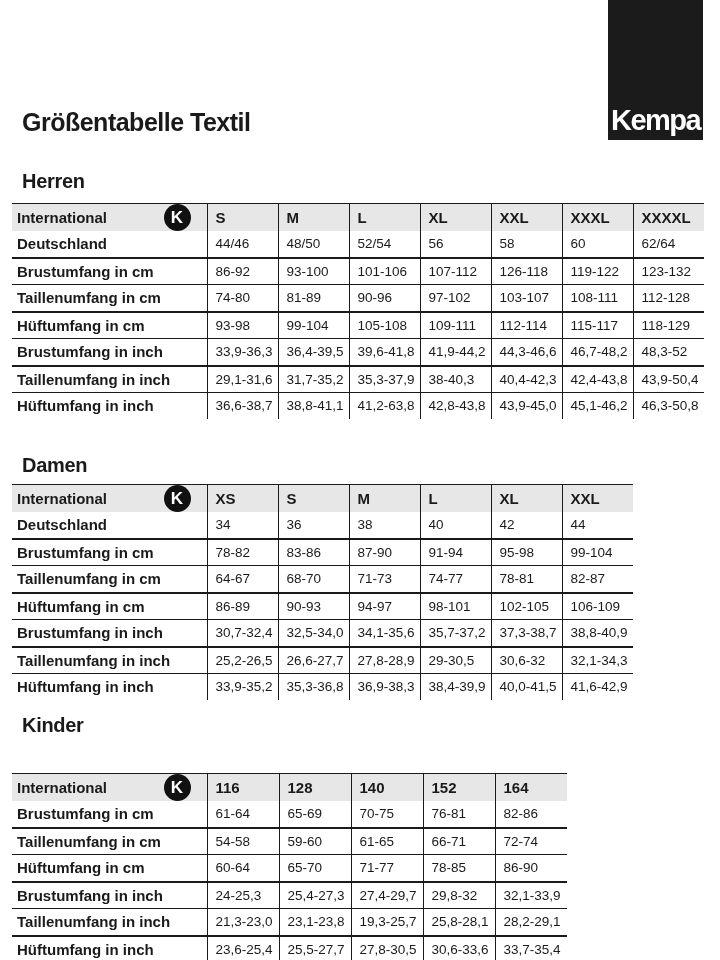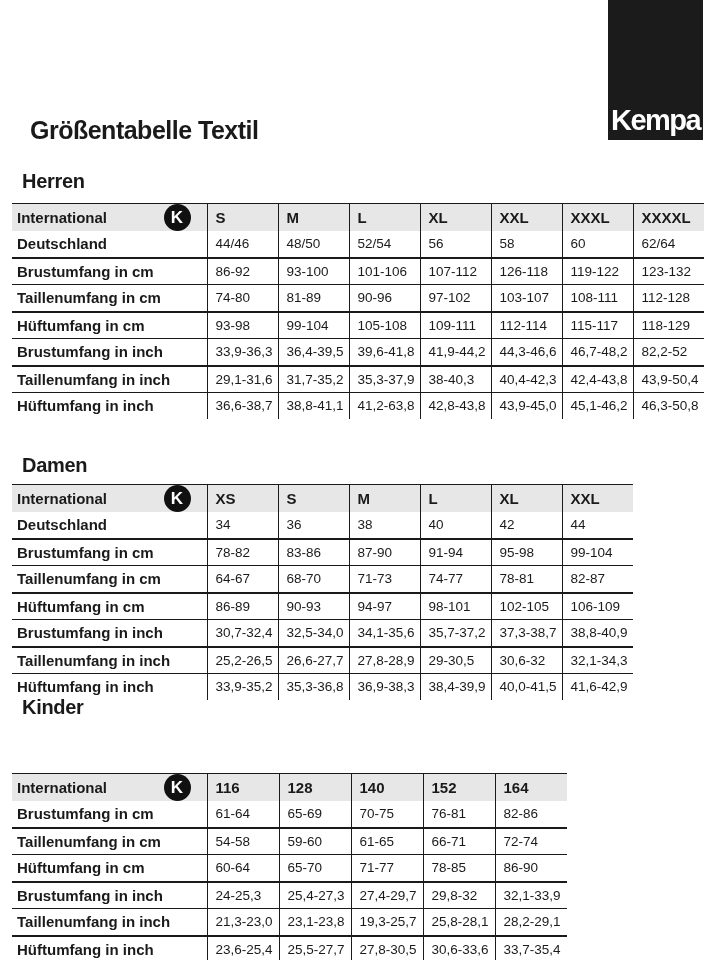--- a/index.html
+++ b/index.html
@@ -11,30 +11,30 @@
   .logo{
     position:absolute;left:608px;top:0;width:95px;height:140px;background:#1b1b1b;
     display:flex;align-items:flex-end;justify-content:flex-start;
   }
   .logo-text{
     color:#ffffff;font-weight:700;font-size:29px;letter-spacing:-1.5px;
     line-height:1;padding:0 2px 5px 3px;font-style:normal;
   }
   
   .title{
-    position:absolute;left:14px;top:100px;margin:16px;
+    position:absolute;left:14px;top:100px;margin:8px;
     font-size:25px;font-weight:700;letter-spacing:-0.5px;
   }
   .section-heading{
     position:absolute;left:14px;margin:8px;
     font-size:20px;font-weight:700;letter-spacing:-0.3px;
   }
   #heading-0{top:162px;}
   #heading-1{top:446px;}
-  #heading-2{top:688px;}
+  #heading-2{top:706px;}
   
   table.size-table{
     position:absolute;left:12px;border-collapse:collapse;table-layout:fixed;
     border-top:1px solid #1a1a1a;
   }
   #table-0{top:203px;width:692px;}
   #table-1{top:484px;width:621px;}
   #table-2{top:773px;width:555px;}
   .size-table td{
     height:25.5px;vertical-align:middle;padding:0;overflow:hidden;white-space:nowrap;
@@ -138,21 +138,21 @@
           <td class="val">118-129</td>
         </tr>
         <tr>
           <td class="label-cell">Brustumfang in inch</td>
           <td class="val">33,9-36,3</td>
           <td class="val">36,4-39,5</td>
           <td class="val">39,6-41,8</td>
           <td class="val">41,9-44,2</td>
           <td class="val">44,3-46,6</td>
           <td class="val">46,7-48,2</td>
-          <td class="val">82,2-52</td>
+          <td class="val">48,3-52</td>
         </tr>
         <tr>
           <td class="label-cell">Taillenumfang in inch</td>
           <td class="val">29,1-31,6</td>
           <td class="val">31,7-35,2</td>
           <td class="val">35,3-37,9</td>
           <td class="val">38-40,3</td>
           <td class="val">40,4-42,3</td>
           <td class="val">42,4-43,8</td>
           <td class="val">43,9-50,4</td>

